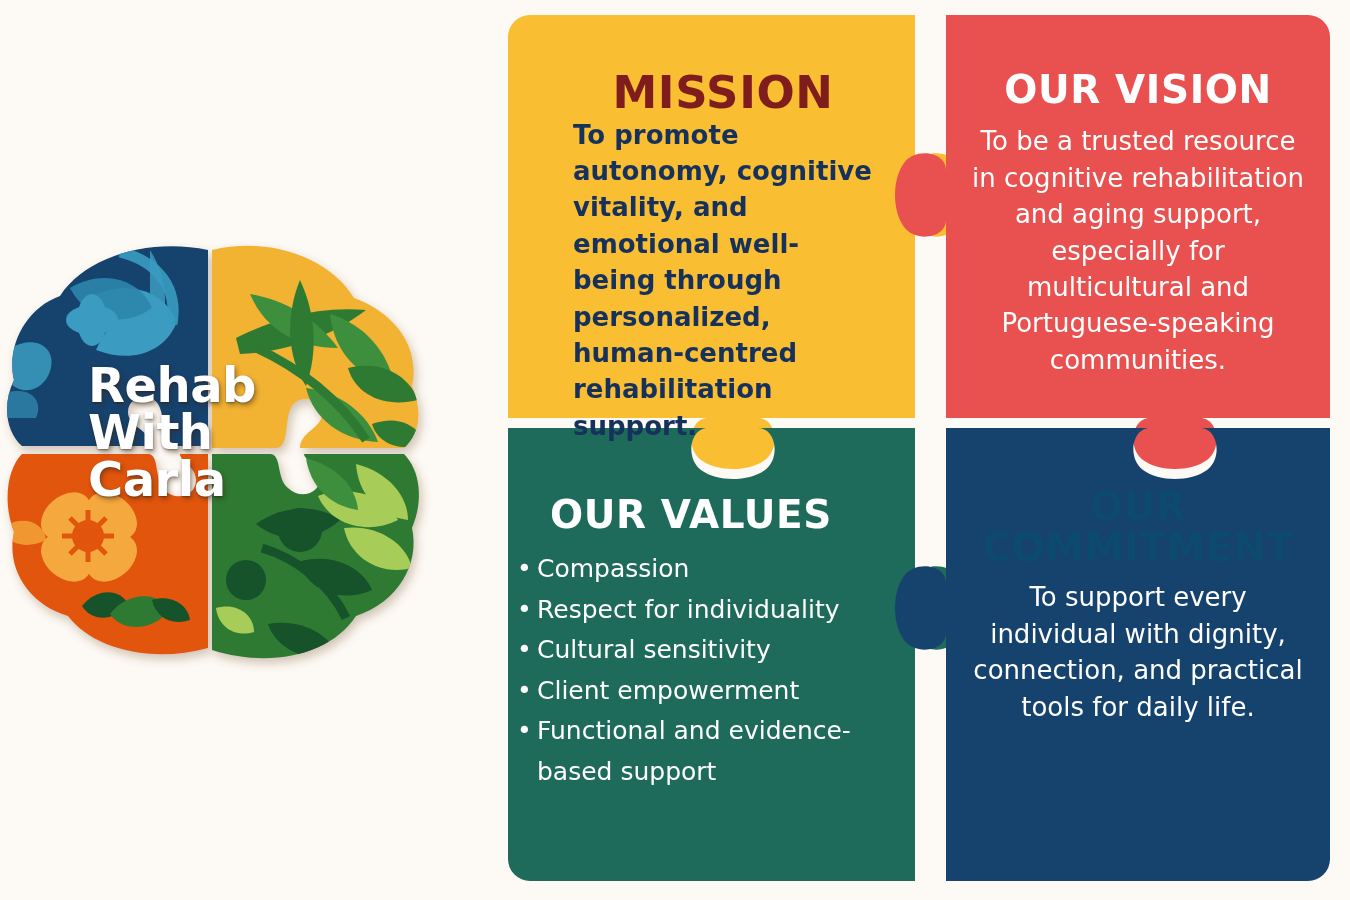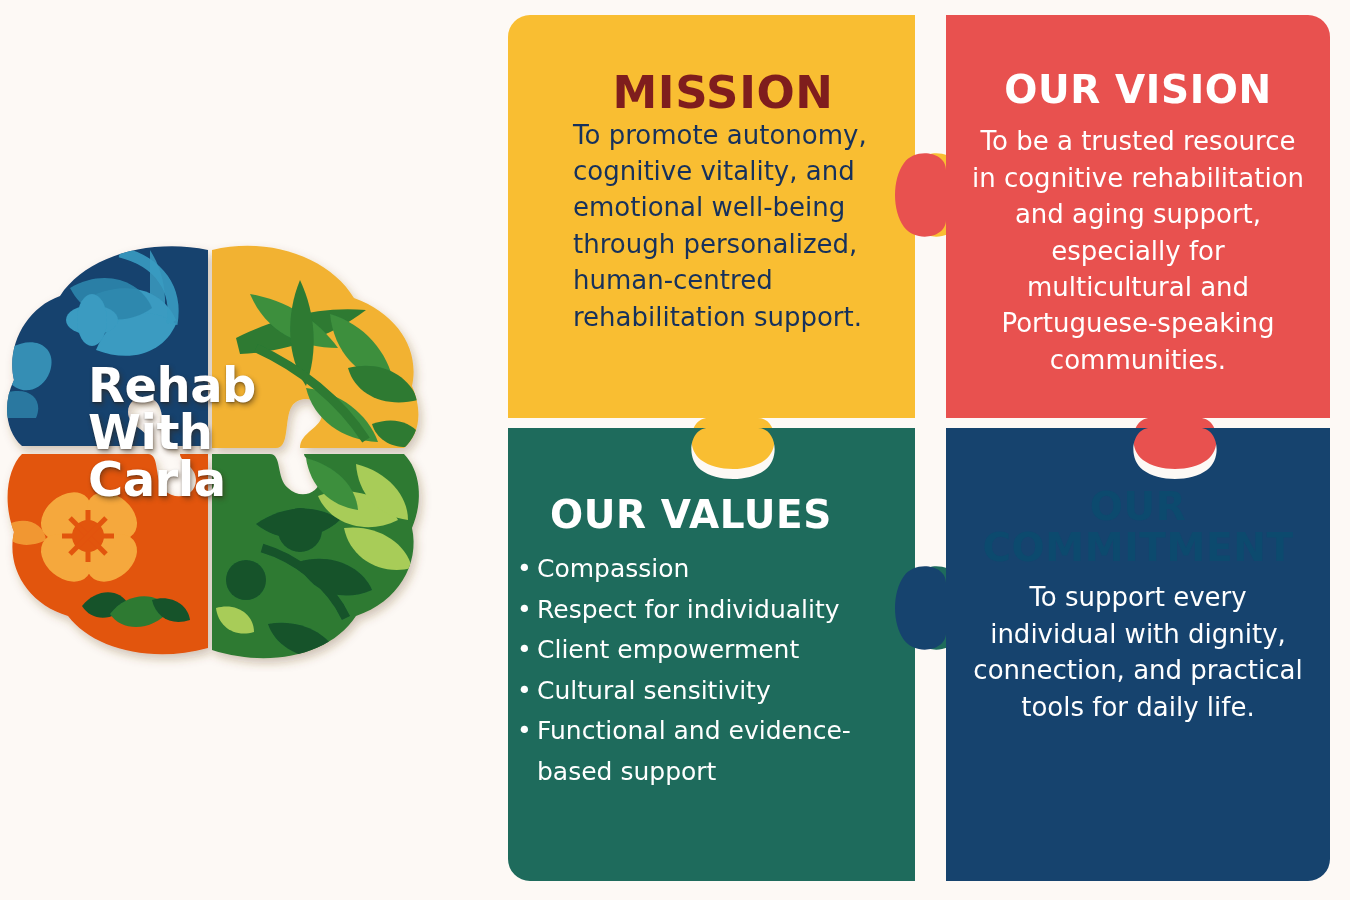--- a/index.html
+++ b/index.html
@@ -47,21 +47,21 @@
   .pbody{
     font-family:"DejaVu Sans", sans-serif;
     font-weight:400;
   }
 
   
   #panel-mission{ left:508px; top:15px; width:430px; height:403px;
     align-items:center; padding:54px 28px 0 28px;}
   #panel-mission .ptitle{font-size:45px;color:#7f1d1d;}
   #panel-mission .pbody{font-size:26px;color:#16315C;line-height:1.40;
-    text-align:left;width:300px;}
+    text-align:left;width:300px;font-weight:bold;}
 
   
   #panel-vision{ left:946px; top:21px; width:384px; height:403px;
     align-items:center; padding:48px 22px 0 22px;}
   #panel-vision .ptitle{font-size:39px;color:#FFFFFF;margin-bottom:13px;}
   #panel-vision .pbody{font-size:26px;color:#FFFFFF;line-height:1.40;
     text-align:center;width:340px;}
 
   
   #panel-values{ left:476px; top:428px; width:430px; height:453px;
@@ -244,22 +244,22 @@
   <div class="panel" id="panel-vision">
     <div class="ptitle">OUR VISION</div>
     <div class="pbody">To be a trusted resource in cognitive rehabilitation and aging support, especially for multicultural and Portuguese-speaking communities.</div>
   </div>
 
   <div class="panel" id="panel-values">
     <div class="ptitle">OUR VALUES</div>
     <ul>
       <li>Compassion</li>
       <li>Respect for individuality</li>
+      <li>Cultural sensitivity</li>
       <li>Client empowerment</li>
-      <li>Cultural sensitivity</li>
       <li>Functional and evidence-based support</li>
     </ul>
   </div>
 
   <div class="panel" id="panel-commit">
     <div class="ptitle">
       <span>OUR</span><br>
       <span>COMMITMENT</span>
     </div>
     <div class="pbody">To support every individual with dignity, connection, and practical tools for daily life.</div>

